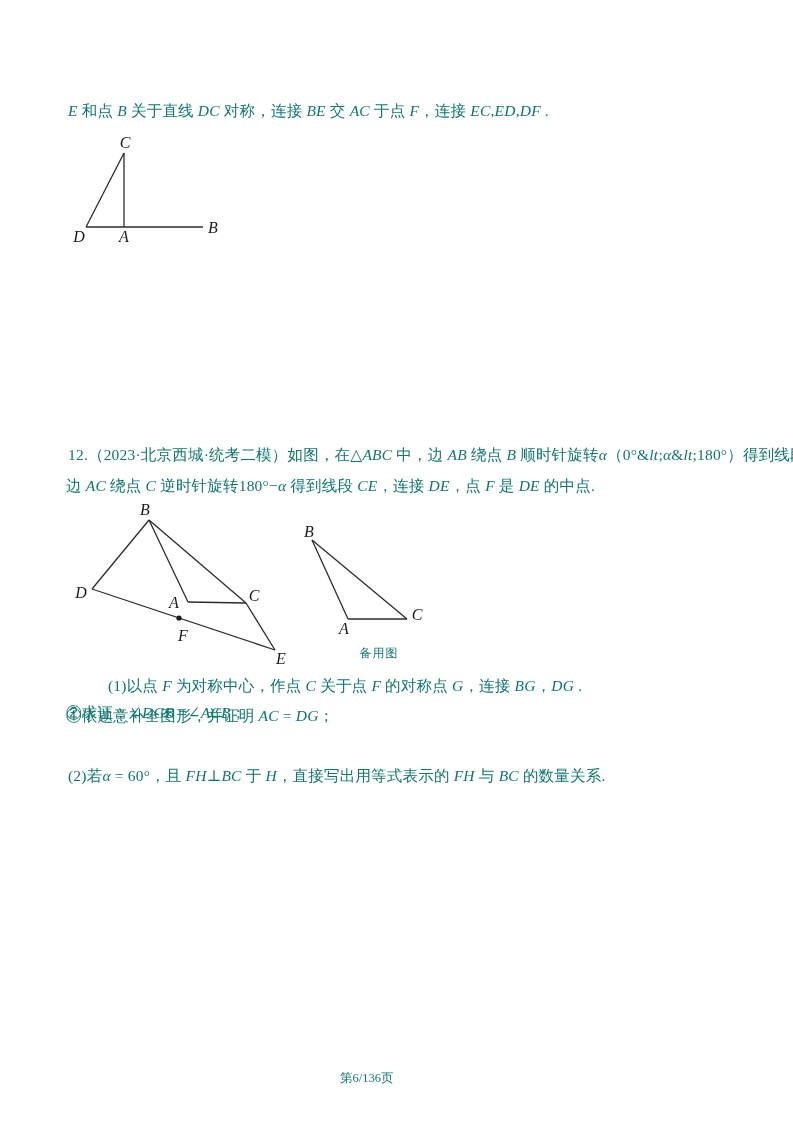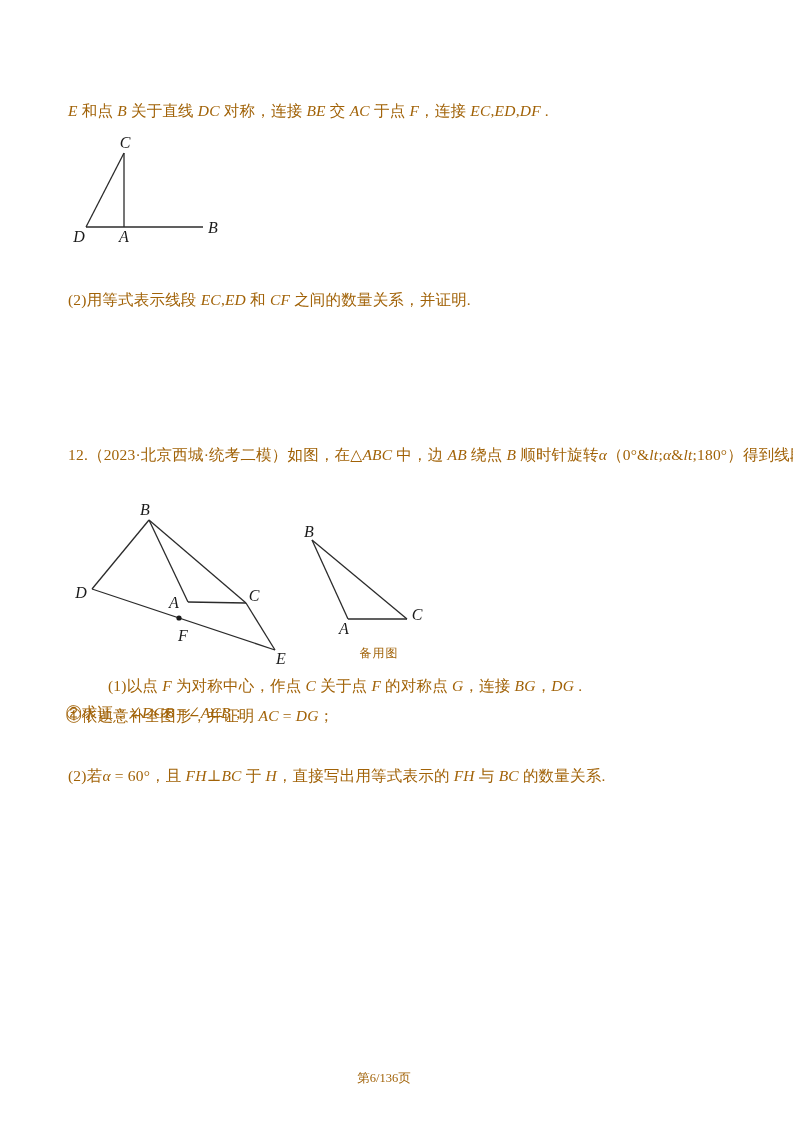--- a/index.html
+++ b/index.html
@@ -2,21 +2,21 @@
 <html><head>
 <meta charset="utf-8">
 <style>
   html,body{margin:0;padding:0;background:#e8e8e8;}
   .page{
     position:relative;
     width:793px;height:1122px;
     margin:0 auto;
     background:#ffffff;
     font-family:"Liberation Serif","DejaVu Serif",serif;
-    color:#a16207;
+    color:#0f766e;
     overflow:hidden;
   }
   .line{
     position:absolute;
     font-size:15.5px;
     line-height:17px;
     white-space:nowrap;
     letter-spacing:0.2px;
   }
   .line i{font-style:italic;}
@@ -29,43 +29,42 @@
     fill:#1a1a1a;
   }
   .caption{
     position:absolute;
     font-size:12px;
     letter-spacing:1px;
   }
   .footer{
     position:absolute;
     font-size:12.5px;
-    text-align:center;
   }
 </style>
 </head>
 <body>
 
 <div class="page">
 
   <div class="line" style="left:68px;top:102px;"><i>E</i> 和点 <i>B</i> 关于直线 <i>DC</i> 对称，连接 <i>BE</i> 交 <i>AC</i> 于点 <i>F</i>，连接 <i>EC</i>,<i>ED</i>,<i>DF</i> .</div>
 
   <svg class="fig" style="left:58px;top:128px;" width="170" height="122" viewBox="0 0 170 122">
     <line x1="28" y1="99" x2="66" y2="25"></line>
     <line x1="66" y1="25" x2="66" y2="99"></line>
     <line x1="28" y1="99" x2="145" y2="99"></line>
     <text x="67" y="20" text-anchor="middle">C</text>
     <text x="21" y="114" text-anchor="middle">D</text>
     <text x="66" y="114" text-anchor="middle">A</text>
     <text x="150" y="105" text-anchor="start">B</text>
   </svg>
 
-  <div class="line" style="left:68px;top:291px;">(2)用等式表示线段 <i>EC</i>,<i>ED</i> 和 <i>CF</i> 之间的数量关系，并证明.</div>
 
   <div class="line" style="left:68px;top:446px;">12.（2023·北京西城·统考二模）如图，在△<i>ABC</i> 中，边 <i>AB</i> 绕点 <i>B</i> 顺时针旋转<i>α</i>（0°&amp;<i>lt</i>;<i>α</i>&amp;<i>lt</i>;180°）得到线段 ，</div>
+  <div class="line" style="left:66px;top:477px;">边 <i>AC</i> 绕点 <i>C</i> 逆时针旋转180°−<i>α</i> 得到线段 <i>CE</i>，连接 <i>DE</i>，点 <i>F</i> 是 <i>DE</i> 的中点.</div>
 
   <svg class="fig" style="left:68px;top:498px;" width="235" height="175" viewBox="0 0 235 175">
     <line x1="24" y1="91" x2="81" y2="22"></line>
     <line x1="81" y1="22" x2="120" y2="104"></line>
     <line x1="81" y1="22" x2="178" y2="105"></line>
     <line x1="120" y1="104" x2="178" y2="105"></line>
     <line x1="24" y1="91" x2="207" y2="152"></line>
     <line x1="178" y1="105" x2="207" y2="152"></line>
     <circle cx="111" cy="120" r="2.6" fill="#1a1a1a"></circle>
     <text x="77" y="17" text-anchor="middle">B</text>

